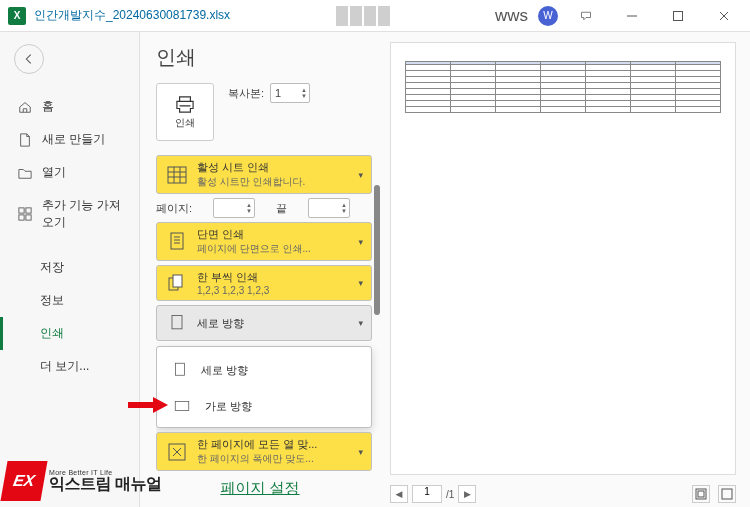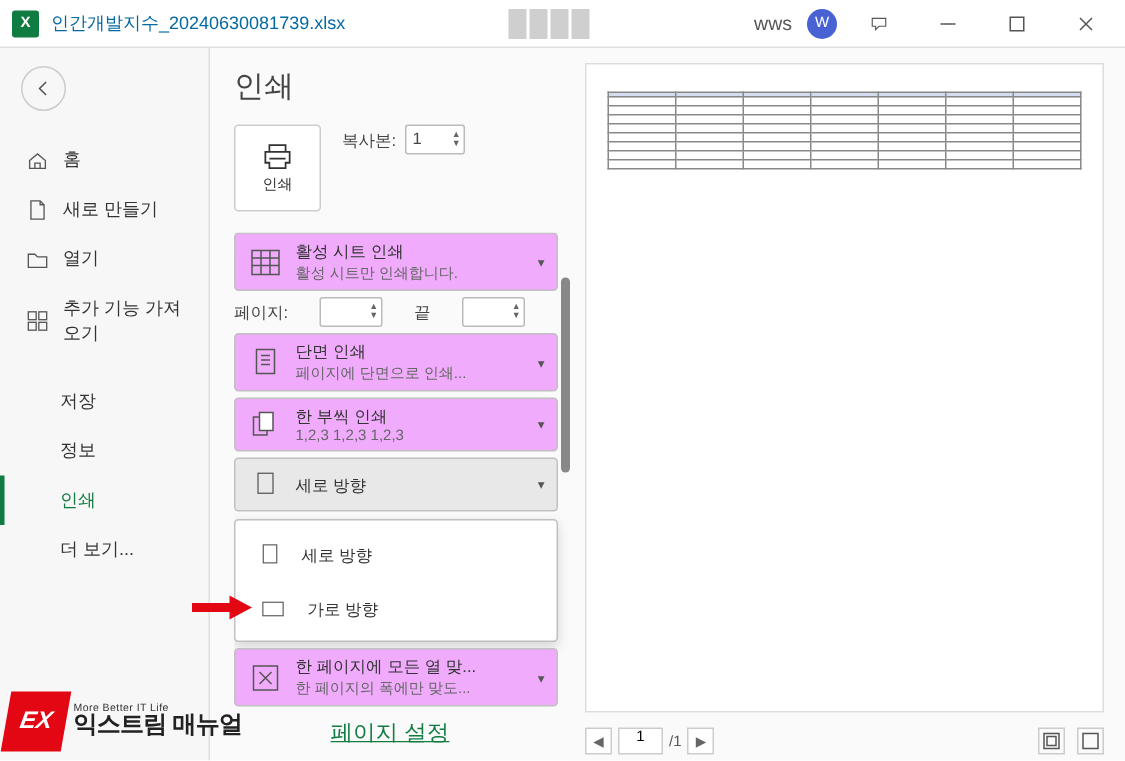--- a/index.html
+++ b/index.html
@@ -3,21 +3,21 @@
 <meta charset="utf-8">
 <style>
 * { margin: 0; padding: 0; box-sizing: border-box; font-family: "Segoe UI", "Malgun Gothic", sans-serif; }
 body { width: 750px; height: 507px; background: #fff; position: relative; overflow: hidden; }
 .titlebar { height: 32px; display: flex; align-items: center; padding: 0 8px; background: #fff; border-bottom: 1px solid #e0e0e0; }
 .excel-icon { width: 18px; height: 18px; background: #107c41; border-radius: 2px; display: flex; align-items: center; justify-content: center; color: #fff; font-size: 10px; font-weight: bold; margin-right: 8px; }
 .title-text { font-size: 12px; color: #0369a1; flex-shrink: 0; }
 .titlebar-center { flex: 1; display: flex; justify-content: center; gap: 2px; opacity: 0.4; }
 .tc-bar { width: 12px; height: 20px; background: #888; }
 .titlebar-right { display: flex; align-items: center; gap: 10px; }
-.user-name { font-size: 13px; color: #555; }
+.user-name { font-size: 17px; color: #555; }
 .user-avatar { width: 20px; height: 20px; border-radius: 50%; background: #4862d4; color: #fff; font-size: 10px; display: flex; align-items: center; justify-content: center; }
 .tb-btn { width: 36px; height: 28px; display: flex; align-items: center; justify-content: center; color: #555; font-size: 13px; }
 .tb-btn svg { width: 12px; height: 12px; }
 .main { display: flex; height: calc(100% - 32px); }
 .sidebar { width: 140px; background: #f7f7f7; border-right: 1px solid #e0e0e0; padding-top: 12px; }
 .back-btn { width: 30px; height: 30px; border: 1px solid #ccc; border-radius: 50%; margin-left: 14px; margin-bottom: 16px; display: flex; align-items: center; justify-content: center; }
 .nav-item { padding: 8px 16px 8px 18px; display: flex; align-items: center; gap: 10px; font-size: 12px; color: #333; cursor: pointer; }
 .nav-item.indent { padding-left: 40px; }
 .nav-item.active { border-left: 3px solid #107c41; color: #107c41; padding-left: 37px; }
 .nav-icon { width: 14px; height: 14px; flex-shrink: 0; }
@@ -25,21 +25,21 @@
 .settings-panel { width: 240px; padding: 12px 0 12px 16px; display: flex; flex-direction: column; position: relative; }
 .page-title { font-size: 20px; font-weight: 400; color: #444; margin-bottom: 12px; }
 .print-row { display: flex; align-items: flex-start; gap: 14px; margin-bottom: 14px; }
 .print-btn { width: 58px; height: 58px; border: 1px solid #ccc; border-radius: 3px; display: flex; flex-direction: column; align-items: center; justify-content: center; gap: 3px; background: #fff; }
 .print-btn-label { font-size: 10px; color: #333; }
 .copies-row { display: flex; align-items: center; gap: 6px; font-size: 11px; color: #444; }
 .spinner { width: 40px; height: 20px; border: 1px solid #bbb; border-radius: 2px; display: flex; align-items: center; padding: 0 4px; font-size: 11px; background: #fff; position: relative; }
 .spinner-arrows { position: absolute; right: 2px; display: flex; flex-direction: column; font-size: 6px; line-height: 6px; color: #666; }
 .scroll-area { flex: 1; overflow: hidden; position: relative; padding-right: 8px; }
 .scroll-content { display: flex; flex-direction: column; gap: 4px; }
-.opt-box { border: 1px solid #c0c0c0; border-radius: 3px; background: #f0abfc; padding: 5px 8px; display: flex; align-items: center; gap: 8px; position: relative; }
+.opt-box { border: 1px solid #c0c0c0; border-radius: 3px; background: #fde047; padding: 5px 8px; display: flex; align-items: center; gap: 8px; position: relative; }
 .opt-box.tall { padding: 4px 8px; }
 .opt-box.highlighted { background: #e8e8e8; }
 .opt-icon { width: 24px; height: 24px; flex-shrink: 0; display: flex; align-items: center; justify-content: center; }
 .opt-text { flex: 1; min-width: 0; }
 .opt-title { font-size: 11px; color: #333; white-space: nowrap; overflow: hidden; text-overflow: ellipsis; }
 .opt-sub { font-size: 10px; color: #666; white-space: nowrap; overflow: hidden; text-overflow: ellipsis; }
 .opt-chev { font-size: 9px; color: #555; }
 .pages-row { display: flex; align-items: center; gap: 21px; font-size: 11px; color: #444; }
 .pages-row .pg-input { width: 42px; height: 20px; border: 1px solid #bbb; border-radius: 2px; background: #fff; position: relative; }
 .pages-row .pg-input .spinner-arrows { right: 2px; top: 3px; }

